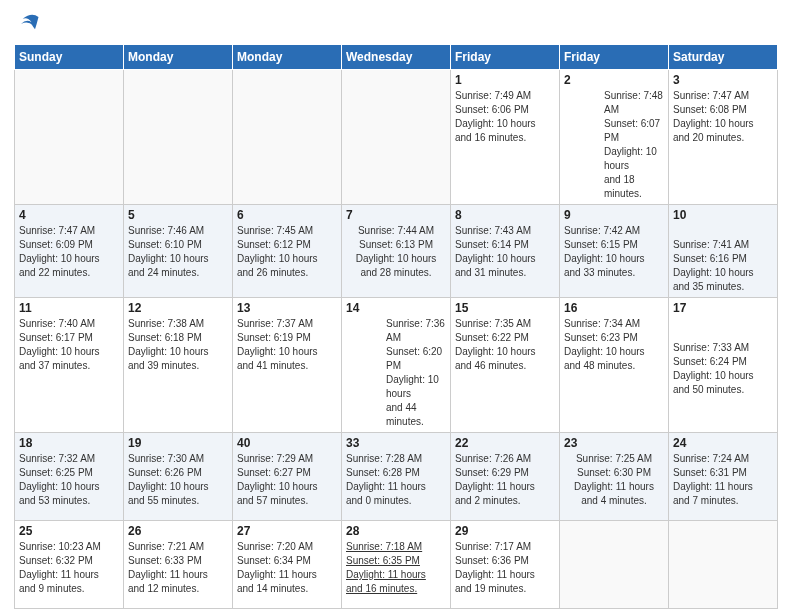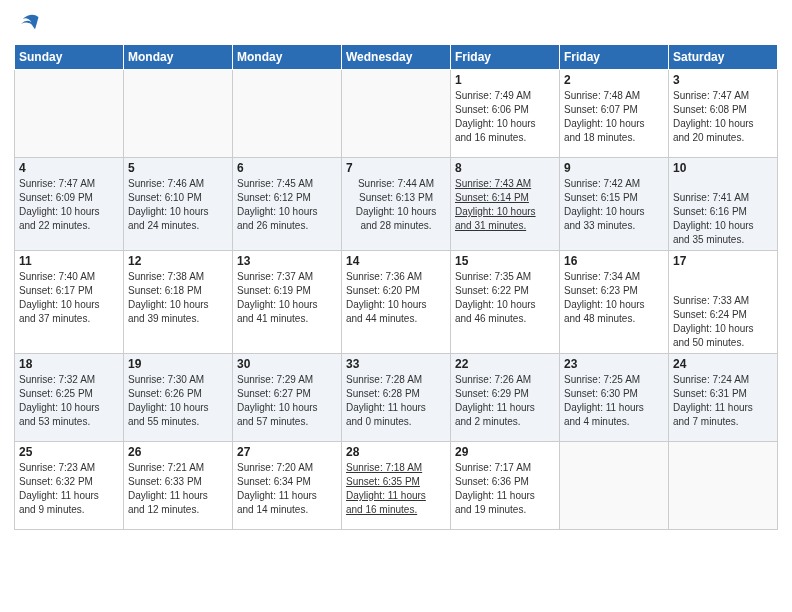--- a/index.html
+++ b/index.html
@@ -136,21 +136,21 @@
           <td class="empty"></td>
           <td>
             <span class="day-number">1</span>
             <div class="day-info" style="white-space: pre-line;">Sunrise: 7:49 AM
 Sunset: 6:06 PM
 Daylight: 10 hours
 and 16 minutes.</div>
           </td>
           <td>
             <span class="day-number">2</span>
-            <div class="day-info" style="white-space: pre-line;">Sunrise: 7:48 AM
+            <div class="day-info" style="white-space: pre-line; margin-left: 40px;">Sunrise: 7:48 AM
 Sunset: 6:07 PM
 Daylight: 10 hours
 and 18 minutes.</div>
           </td>
           <td>
             <span class="day-number">3</span>
             <div class="day-info" style="white-space: pre-line;">Sunrise: 7:47 AM
 Sunset: 6:08 PM
 Daylight: 10 hours
 and 20 minutes.</div>
@@ -180,21 +180,21 @@
           </td>
           <td>
             <span class="day-number">7</span>
             <div class="day-info" style="white-space: pre-line; text-align: center;">Sunrise: 7:44 AM
 Sunset: 6:13 PM
 Daylight: 10 hours
 and 28 minutes.</div>
           </td>
           <td>
             <span class="day-number">8</span>
-            <div class="day-info" style="white-space: pre-line; text-decoration: underline;">Sunrise: 7:43 AM
+            <div class="day-info" style="white-space: pre-line;">Sunrise: 7:43 AM
 Sunset: 6:14 PM
 Daylight: 10 hours
 and 31 minutes.</div>
           </td>
           <td>
             <span class="day-number">9</span>
             <div class="day-info" style="white-space: pre-line;">Sunrise: 7:42 AM
 Sunset: 6:15 PM
 Daylight: 10 hours
 and 33 minutes.</div>
@@ -224,21 +224,21 @@
           </td>
           <td>
             <span class="day-number">13</span>
             <div class="day-info" style="white-space: pre-line;">Sunrise: 7:37 AM
 Sunset: 6:19 PM
 Daylight: 10 hours
 and 41 minutes.</div>
           </td>
           <td>
             <span class="day-number">14</span>
-            <div class="day-info" style="white-space: pre-line;">Sunrise: 7:36 AM
+            <div class="day-info" style="white-space: pre-line; margin-left: 40px;">Sunrise: 7:36 AM
 Sunset: 6:20 PM
 Daylight: 10 hours
 and 44 minutes.</div>
           </td>
           <td>
             <span class="day-number">15</span>
             <div class="day-info" style="white-space: pre-line;">Sunrise: 7:35 AM
 Sunset: 6:22 PM
 Daylight: 10 hours
 and 46 minutes.</div>
@@ -267,21 +267,21 @@
 and 53 minutes.</div>
           </td>
           <td>
             <span class="day-number">19</span>
             <div class="day-info" style="white-space: pre-line;">Sunrise: 7:30 AM
 Sunset: 6:26 PM
 Daylight: 10 hours
 and 55 minutes.</div>
           </td>
           <td>
-            <span class="day-number">30</span>
+            <span class="day-number">40</span>
             <div class="day-info" style="white-space: pre-line;">Sunrise: 7:29 AM
 Sunset: 6:27 PM
 Daylight: 10 hours
 and 57 minutes.</div>
           </td>
           <td>
             <span class="day-number">33</span>
             <div class="day-info" style="white-space: pre-line;">Sunrise: 7:28 AM
 Sunset: 6:28 PM
 Daylight: 11 hours
@@ -289,37 +289,37 @@
           </td>
           <td>
             <span class="day-number">22</span>
             <div class="day-info" style="white-space: pre-line;">Sunrise: 7:26 AM
 Sunset: 6:29 PM
 Daylight: 11 hours
 and 2 minutes.</div>
           </td>
           <td>
             <span class="day-number">23</span>
-            <div class="day-info" style="white-space: pre-line;">Sunrise: 7:25 AM
+            <div class="day-info" style="white-space: pre-line; text-align: center;">Sunrise: 7:25 AM
 Sunset: 6:30 PM
 Daylight: 11 hours
 and 4 minutes.</div>
           </td>
           <td>
             <span class="day-number">24</span>
             <div class="day-info" style="white-space: pre-line;">Sunrise: 7:24 AM
 Sunset: 6:31 PM
 Daylight: 11 hours
 and 7 minutes.</div>
           </td>
         </tr>
         <tr class="row-white">
           <td>
             <span class="day-number">25</span>
-            <div class="day-info" style="white-space: pre-line;">Sunrise: 7:23 AM
+            <div class="day-info" style="white-space: pre-line;">Sunrise: 10:23 AM
 Sunset: 6:32 PM
 Daylight: 11 hours
 and 9 minutes.</div>
           </td>
           <td>
             <span class="day-number">26</span>
             <div class="day-info" style="white-space: pre-line;">Sunrise: 7:21 AM
 Sunset: 6:33 PM
 Daylight: 11 hours
 and 12 minutes.</div>

